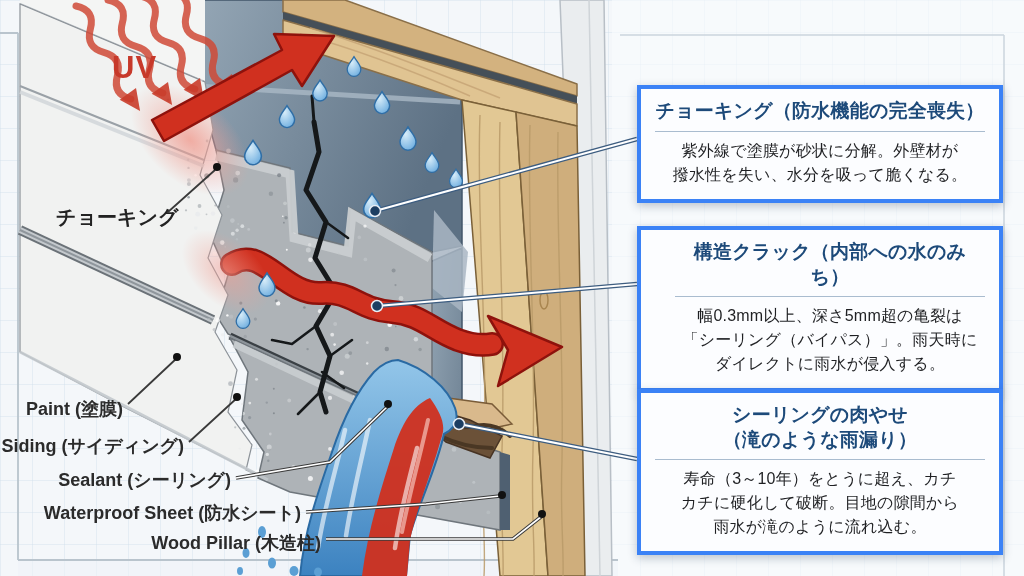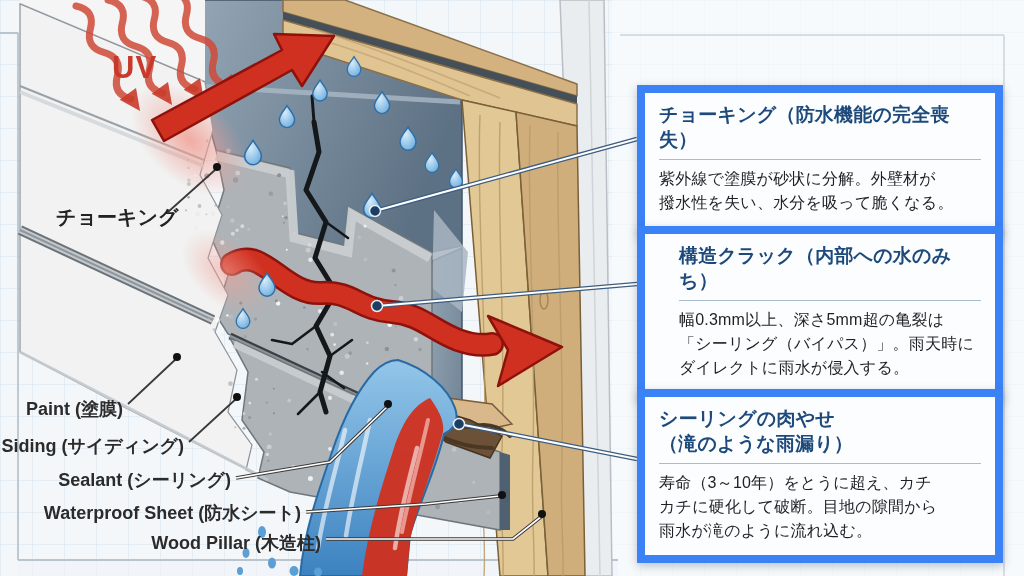--- a/index.html
+++ b/index.html
@@ -1,20 +1,20 @@
 <!DOCTYPE html>
 <html><head>
 <meta charset="utf-8">
 <style>
   html,body{margin:0;padding:0;background:#e8ecef;}
   #stage{position:relative;width:1024px;height:576px;overflow:hidden;
-         font-family:"Liberation Sans","DejaVu Sans",sans-serif;background:#f4f7fa;}
+         font-family:"Liberation Sans","DejaVu Sans",sans-serif;background:#f4f7fa;text-align:center;}
   #art{position:absolute;left:0;top:0;}
   .callout{position:absolute;left:637px;width:366px;box-sizing:border-box;
-           background:#fcfdff;border:8px solid #3b82f6;
+           background:#fcfdff;border:4px solid #3b82f6;
            box-shadow:0 3px 9px rgba(30,50,80,.28);padding:10px 14px 12px;}
   .callout h3{margin:0 0 7px 0;padding:0 0 7px 0;font-size:19px;line-height:1.3;
               color:#1d4a7a;font-weight:bold;border-bottom:1px solid #a9bccf;
               white-space:pre-line;letter-spacing:.2px;}
   .callout p{margin:0;font-size:16px;line-height:1.5;color:#1f2023;
              font-weight:400;white-space:pre-line;letter-spacing:.2px;}
   #co1{top:85px;} #co2{top:226px;padding-left:34px;} #co3{top:389px;}
   text.mat{font-size:18px;font-weight:600;fill:#2b2b2b;}
   text.jp{font-size:20px;font-weight:700;fill:#222;}
   text.uv{font-size:31px;font-weight:700;fill:#c7392a;letter-spacing:1px;}

